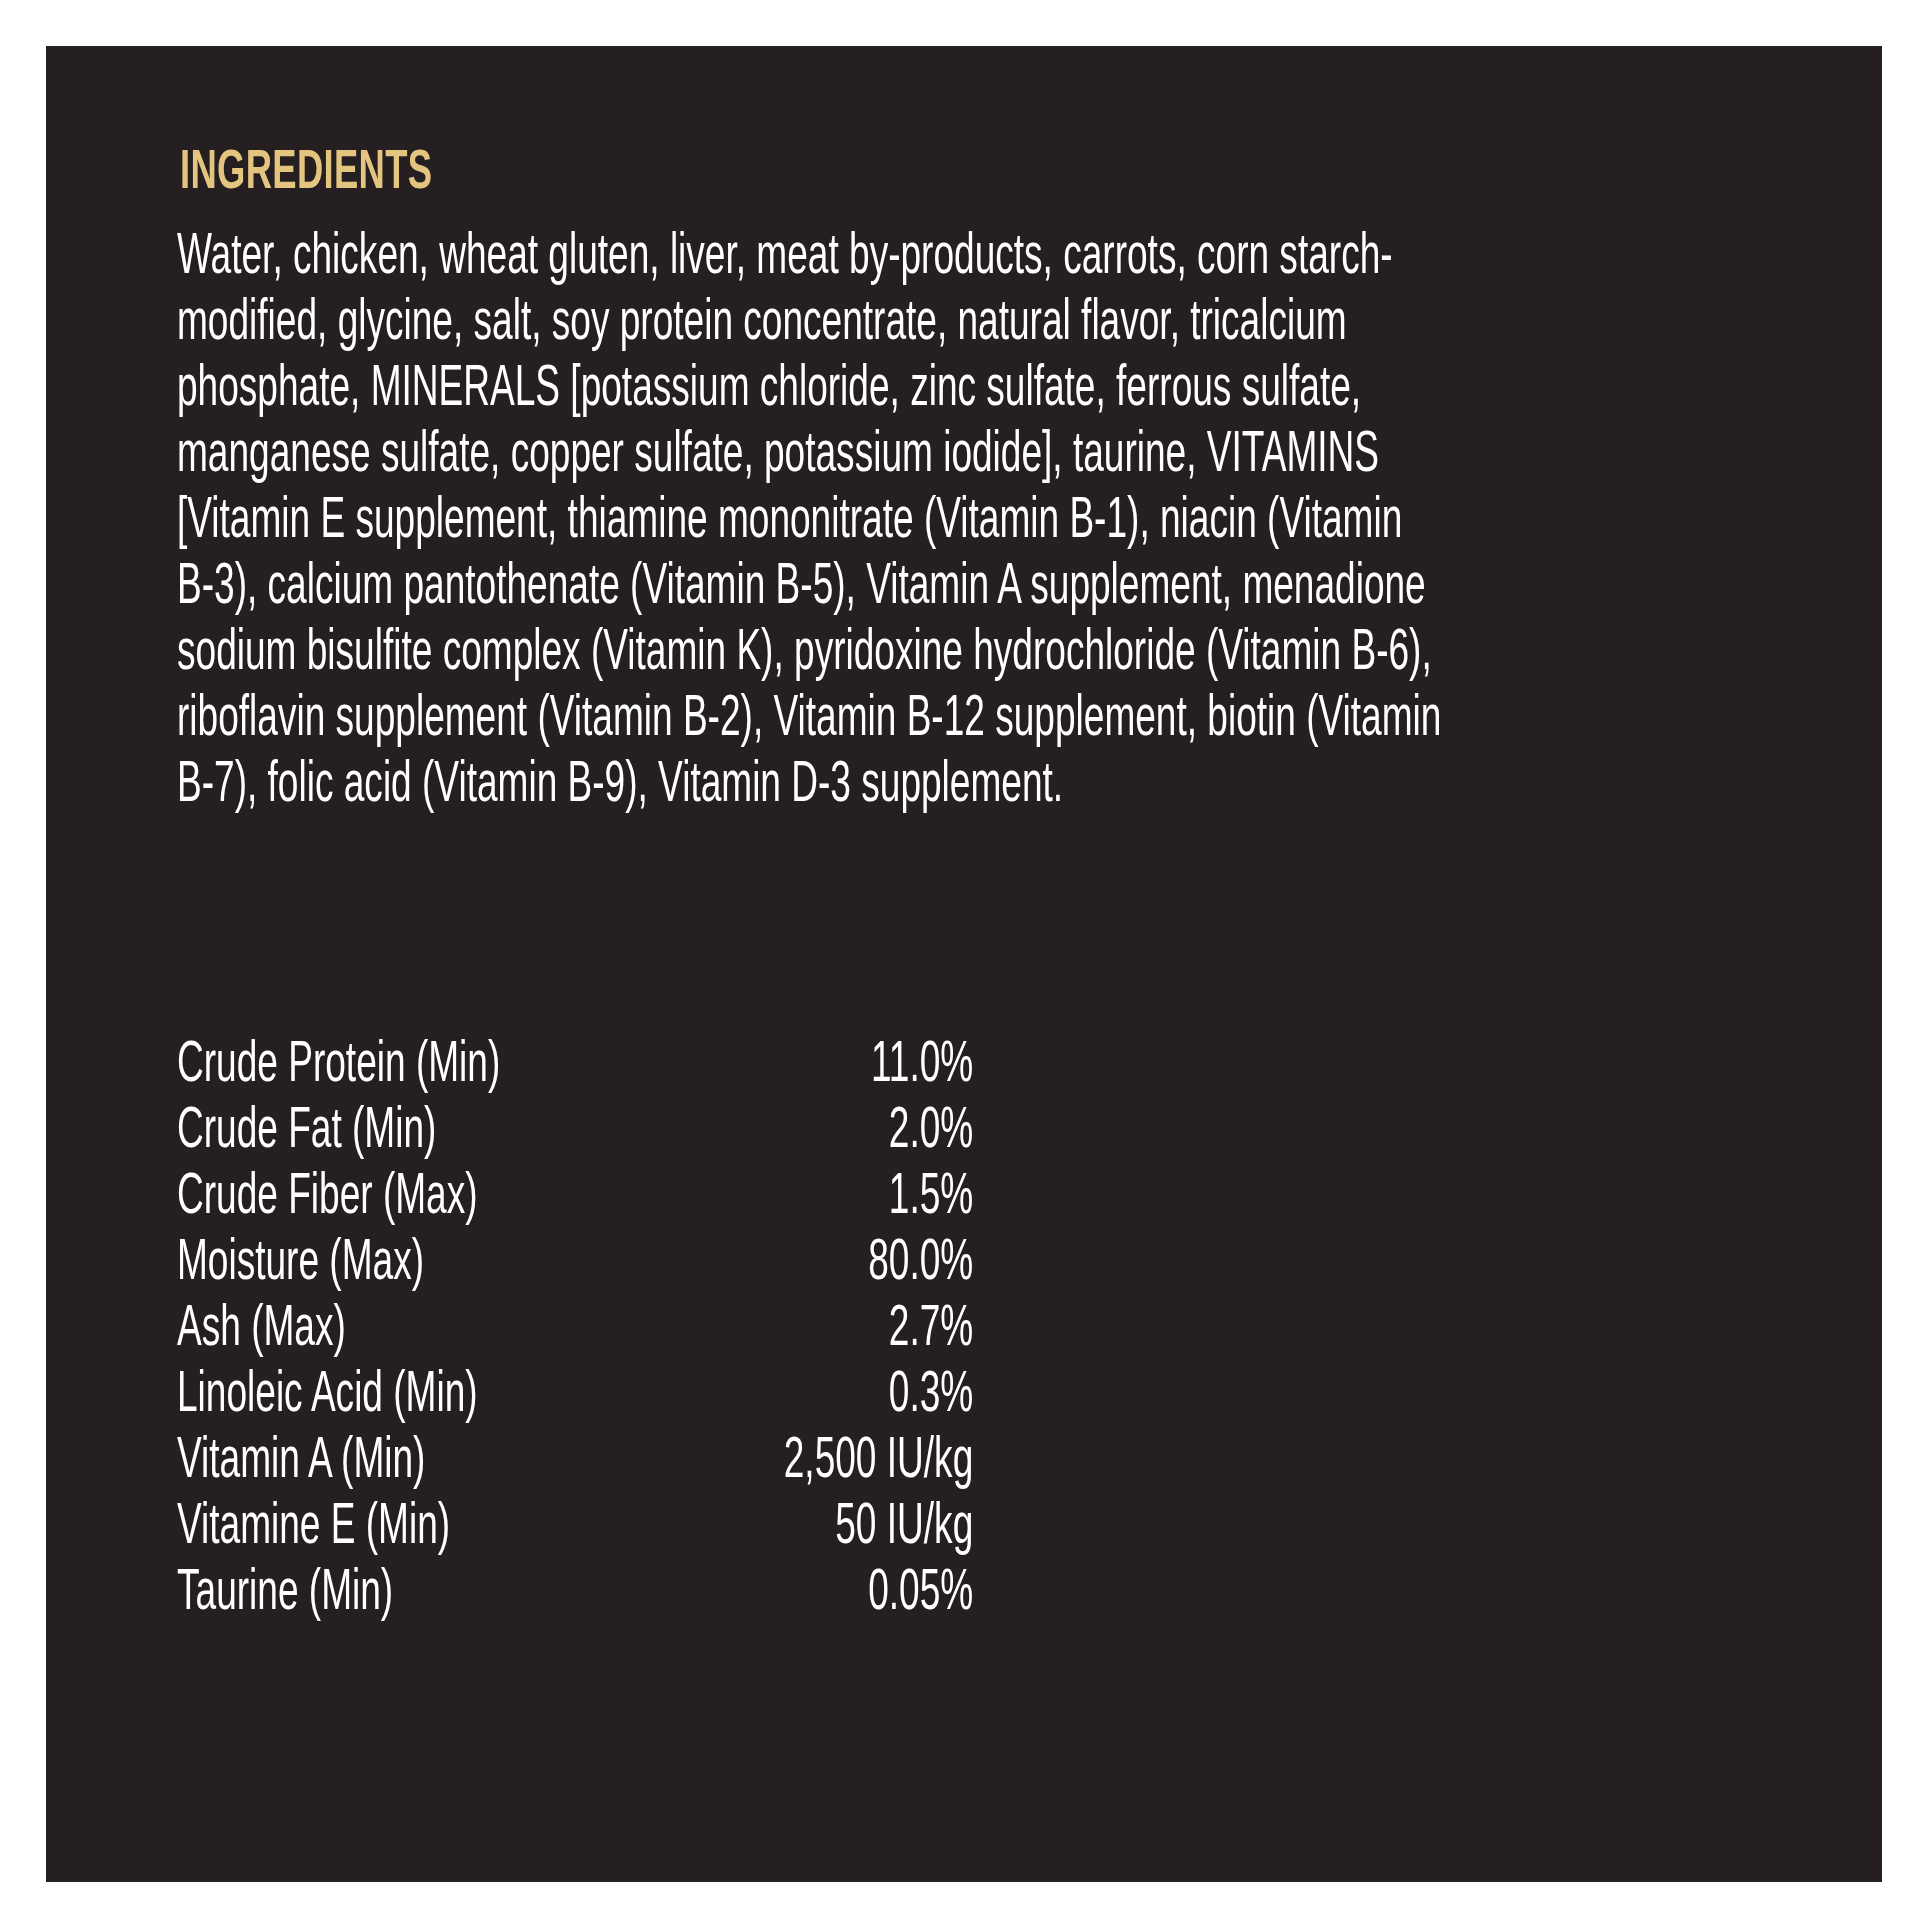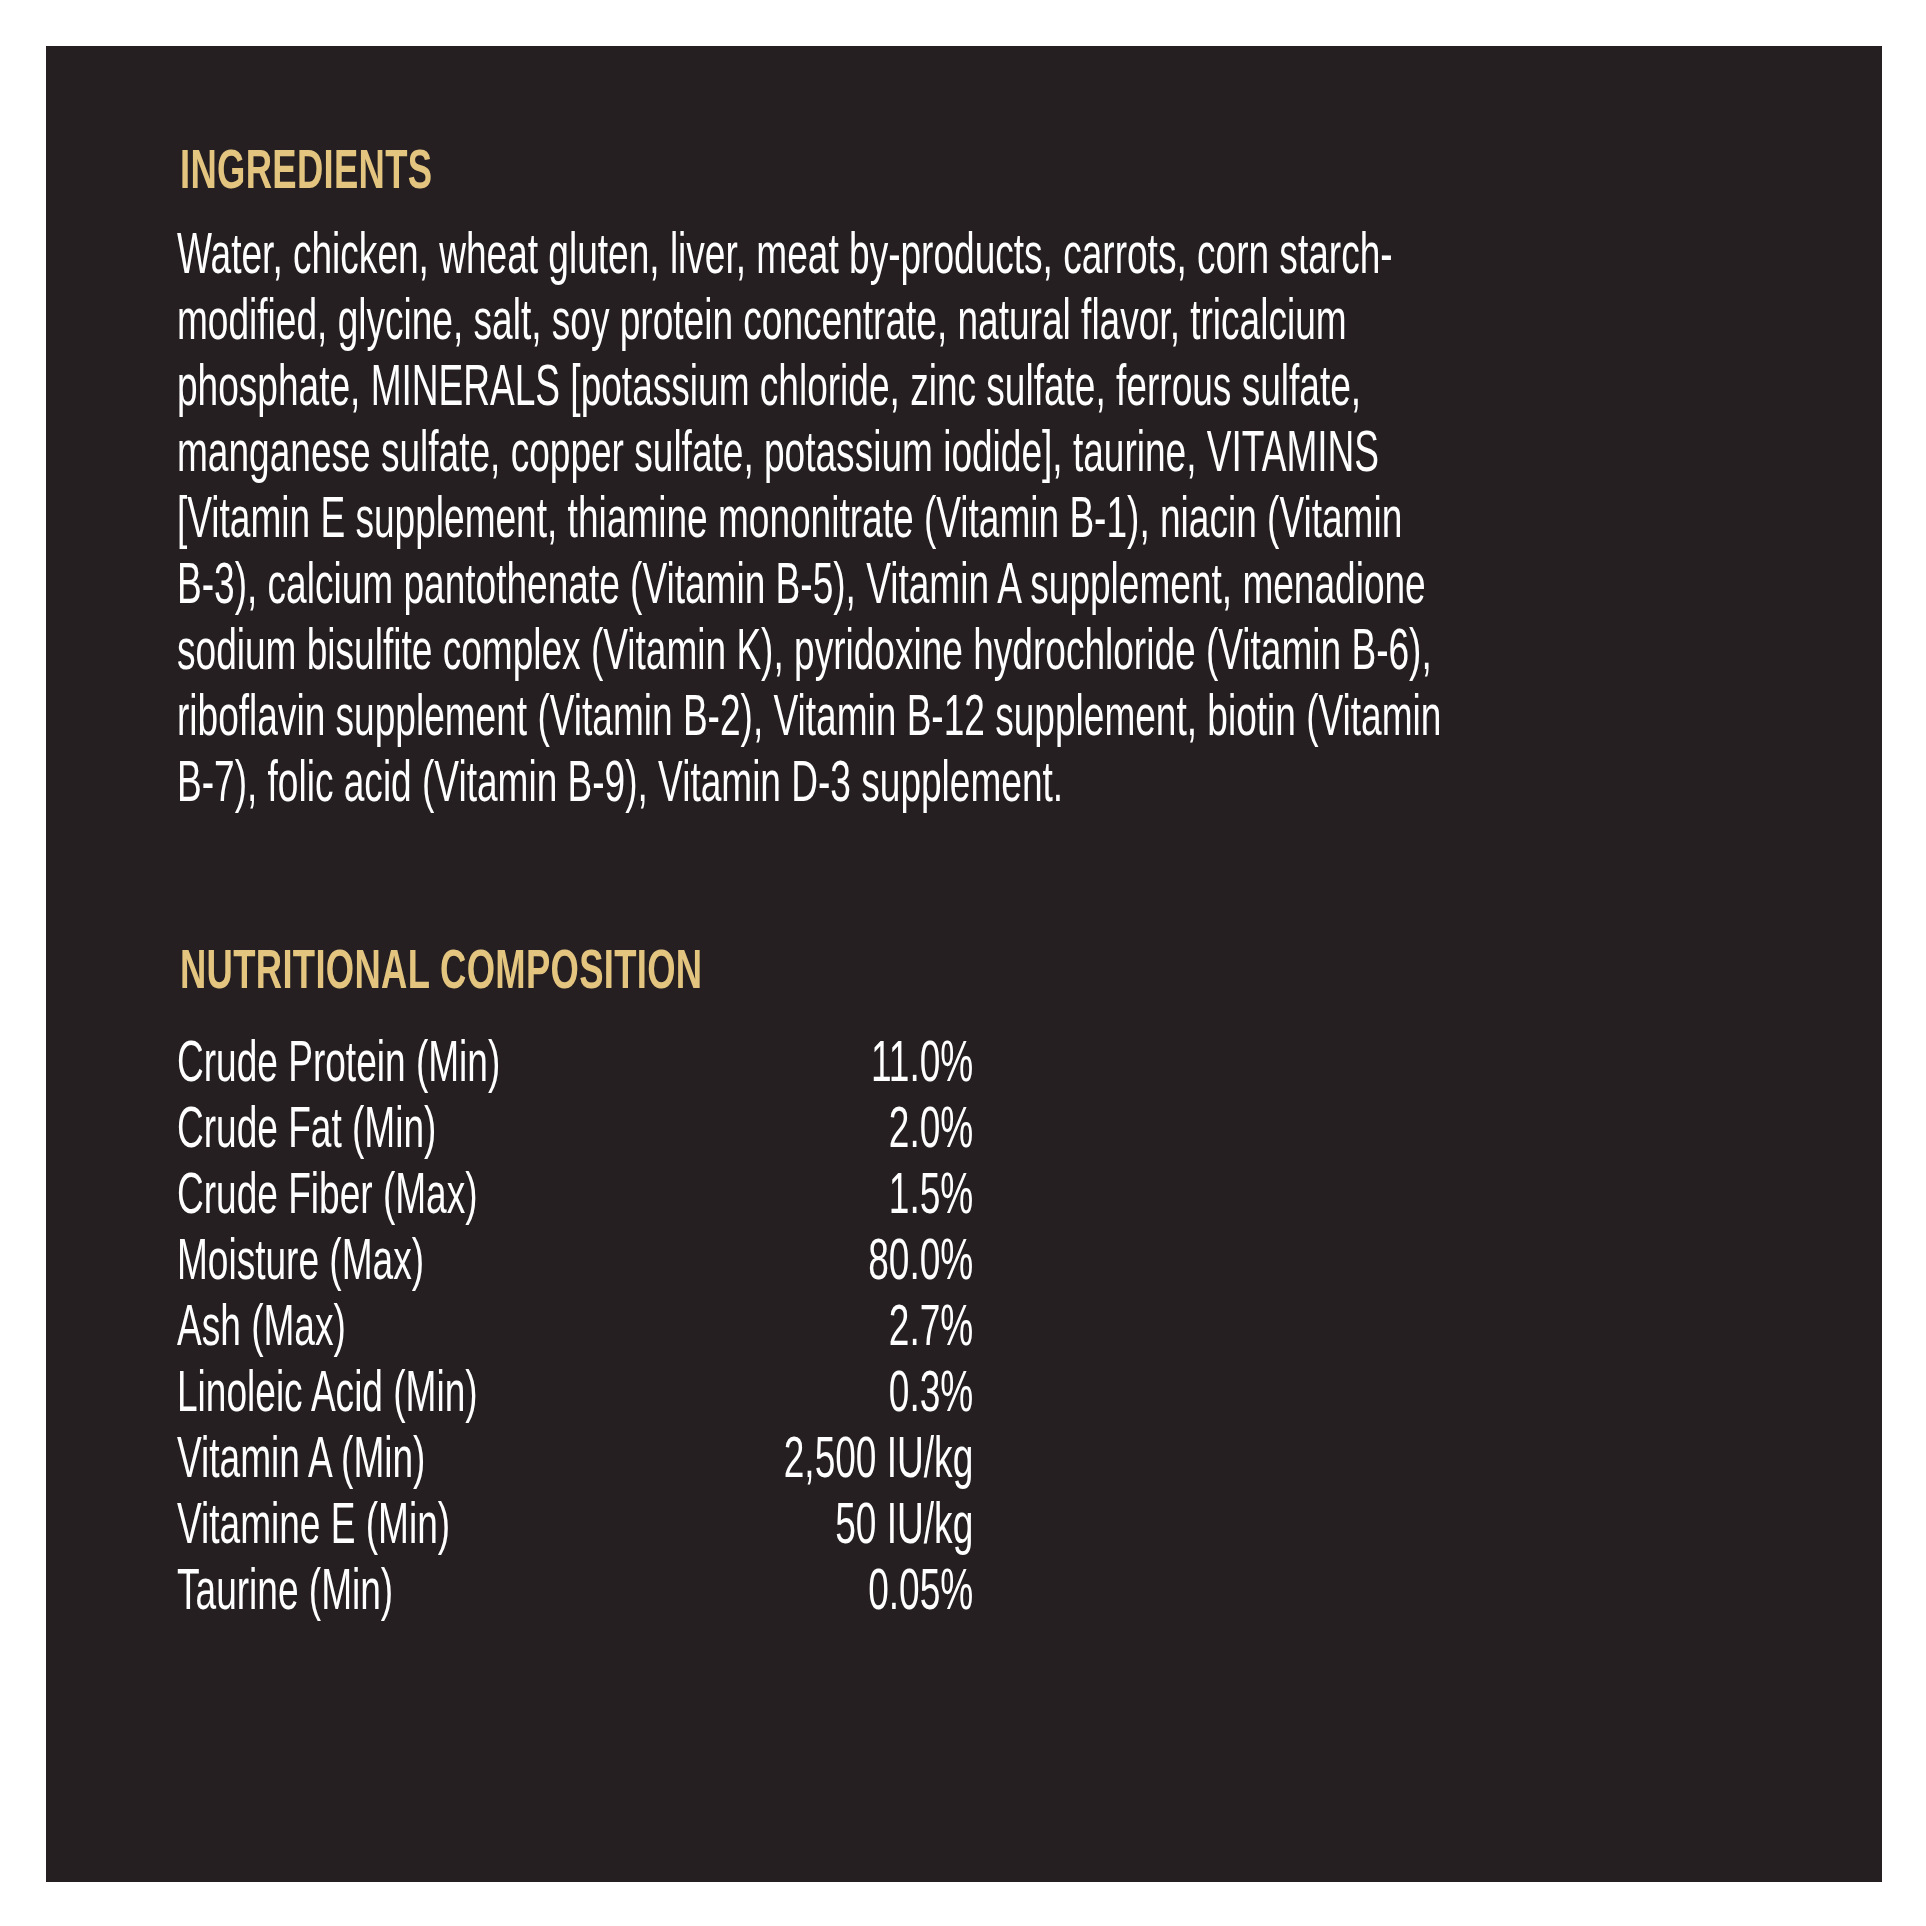--- a/index.html
+++ b/index.html
@@ -82,21 +82,20 @@
       <div class="pline">modified, glycine, salt, soy protein concentrate, natural flavor, tricalcium</div>
       <div class="pline">phosphate, MINERALS [potassium chloride, zinc sulfate, ferrous sulfate,</div>
       <div class="pline">manganese sulfate, copper sulfate, potassium iodide], taurine, VITAMINS</div>
       <div class="pline">[Vitamin E supplement, thiamine mononitrate (Vitamin B-1), niacin (Vitamin</div>
       <div class="pline">B-3), calcium pantothenate (Vitamin B-5), Vitamin A supplement, menadione</div>
       <div class="pline">sodium bisulfite complex (Vitamin K), pyridoxine hydrochloride (Vitamin B-6),</div>
       <div class="pline">riboflavin supplement (Vitamin B-2), Vitamin B-12 supplement, biotin (Vitamin</div>
       <div class="pline">B-7), folic acid (Vitamin B-9), Vitamin D-3 supplement.</div>
     </div>
 
-    <h2 class="heading heading-2"><span class="cx">NUTRITIONAL COMPOSITION</span></h2>
 
     <div class="ntable cx">
       <div class="nrow">
         <span class="lab">Crude Protein (Min)</span>
         <span class="val">11.0%</span>
       </div>
       <div class="nrow">
         <span class="lab">Crude Fat (Min)</span>
         <span class="val">2.0%</span>
       </div>

